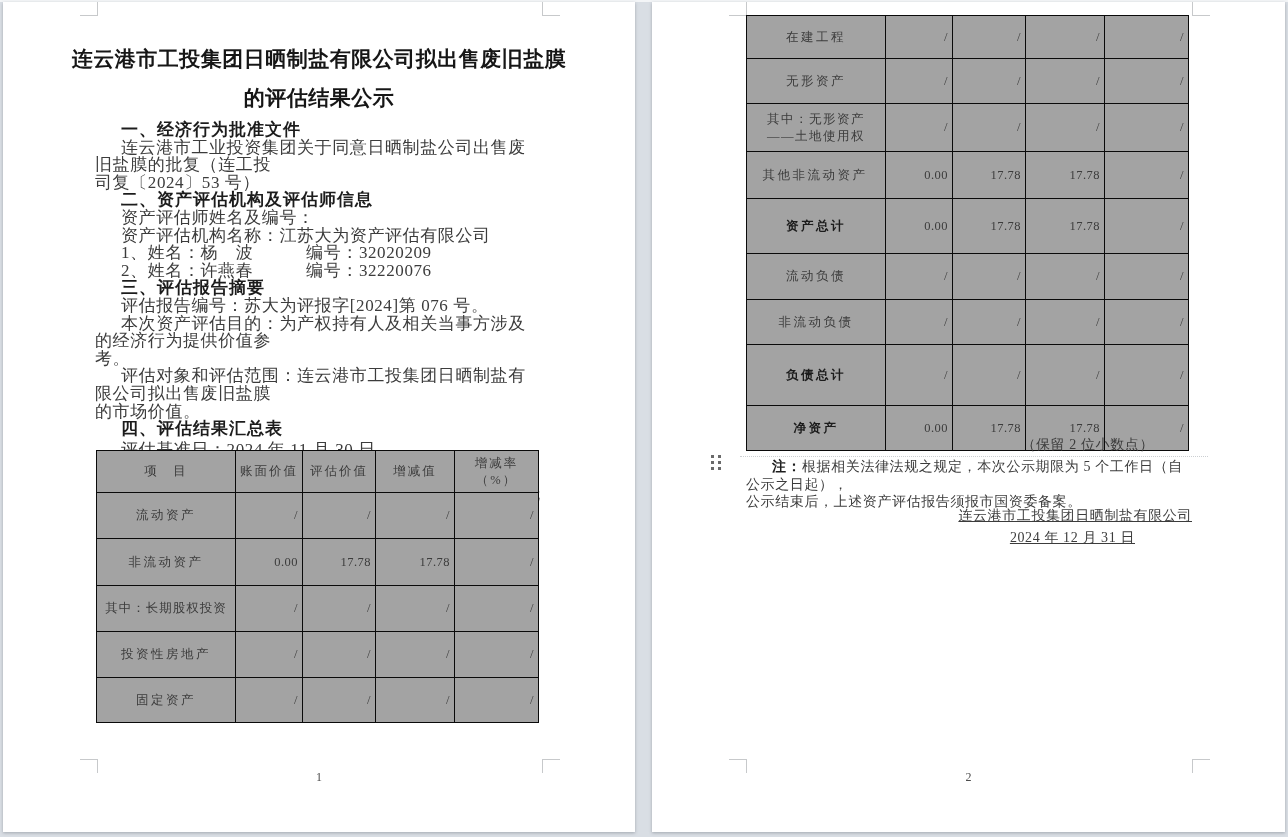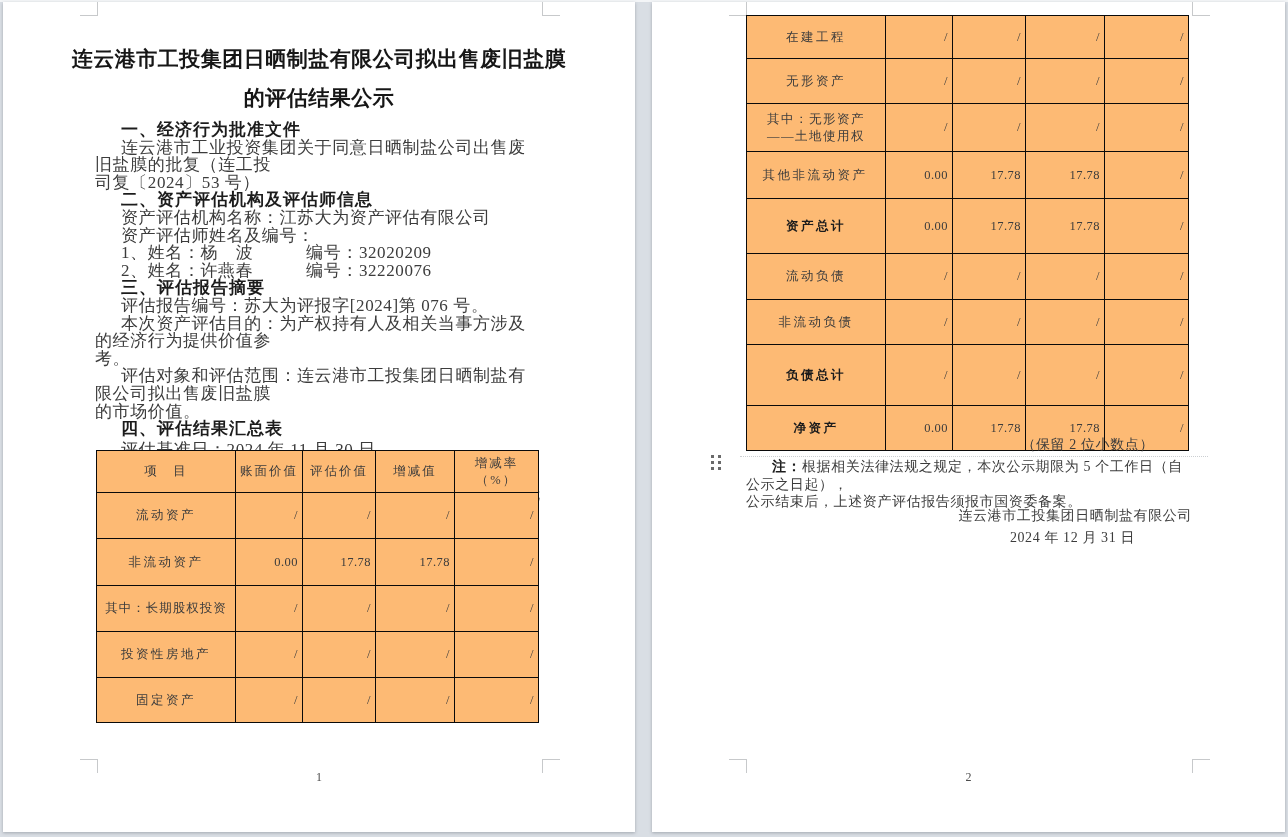--- a/index.html
+++ b/index.html
@@ -27,21 +27,21 @@
     position:absolute;top:38px;left:10px;right:10px;text-align:center;
     font-weight:bold;font-size:21px;line-height:39px;color:#161616;letter-spacing:0.5px;
   }
   .doc-text{position:absolute;left:92px;top:119px;width:446px;color:#3c3c3c;font-size:17px;letter-spacing:0.6px;}
   .ln{line-height:17.6px;white-space:pre-wrap;}
   .indent{text-indent:26px;}
   .hd{font-weight:bold;color:#1c1c1c;letter-spacing:1px;}
   .mt3{margin-top:3px;} .mt5{margin-top:5px;}
   .right{text-align:right;}
 
-  table.val-table{border-collapse:collapse;table-layout:fixed;position:absolute;background:#fdba74;}
+  table.val-table{border-collapse:collapse;table-layout:fixed;position:absolute;background:#a3a3a3;}
   #page1 table.val-table{left:93px;top:448px;width:442px;}
   #page2 table.val-table{left:94px;top:13px;width:442px;}
   .val-table td{border:1px solid #0a0a0a;padding:0;font-size:12.5px;color:#3c3c3c;vertical-align:middle;overflow:hidden;}
   .val-table .th{text-align:center;letter-spacing:2px;}
   .val-table .lbl{text-align:center;letter-spacing:2.5px;}
   .val-table .lbl-r{text-align:center;padding-right:2px;}
   .val-table .val{text-align:right;padding-right:4px;letter-spacing:0.5px;}
   .val-table tr.bold td.lbl{font-weight:bold;color:#1c1c1c;}
 
   .p2text{position:absolute;left:94px;width:446px;color:#3c3c3c;font-size:14px;letter-spacing:0.6px;}
@@ -66,22 +66,22 @@
   <div class="title">
     <div>连云港市工投集团日晒制盐有限公司拟出售废旧盐膜</div>
     <div>的评估结果公示</div>
   </div>
 
   <div class="doc-text">
     <div class="ln hd indent">一、经济行为批准文件</div>
     <div class="ln indent">连云港市工业投资集团关于同意日晒制盐公司出售废旧盐膜的批复（连工投</div>
     <div class="ln">司复〔2024〕53 号）</div>
     <div class="ln hd indent">二、资产评估机构及评估师信息</div>
+    <div class="ln indent">资产评估师姓名及编号：</div>
     <div class="ln indent">资产评估机构名称：江苏大为资产评估有限公司</div>
-    <div class="ln indent">资产评估师姓名及编号：</div>
     <div class="ln indent">1、姓名：杨　波　　　编号：32020209</div>
     <div class="ln indent">2、姓名：许燕春　　　编号：32220076</div>
     <div class="ln hd indent">三、评估报告摘要</div>
     <div class="ln indent">评估报告编号：苏大为评报字[2024]第 076 号。</div>
     <div class="ln indent">本次资产评估目的：为产权持有人及相关当事方涉及的经济行为提供价值参</div>
     <div class="ln">考。</div>
     <div class="ln indent">评估对象和评估范围：连云港市工投集团日晒制盐有限公司拟出售废旧盐膜</div>
     <div class="ln">的市场价值。</div>
     <div class="ln hd indent">四、评估结果汇总表</div>
     <div class="ln indent mt3">评估基准日：2024 年 11 月 30 日</div>
@@ -241,19 +241,19 @@
       <i></i>
   </div>
 
   <div class="p2text" style="top:434px;text-align:right;padding-right:38px;box-sizing:border-box;">（保留 2 位小数点）</div>
 
   <div class="p2text" style="top:456px;">
     <div class="ln indent"><span class="hd">注：</span><span>根据相关法律法规之规定，本次公示期限为 5 个工作日（自公示之日起），</span></div>
     <div class="ln">公示结束后，上述资产评估报告须报市国资委备案。</div>
   </div>
 
-  <div class="p2text" style="top:505px;">
+  <div class="p2text" style="top:505px;text-decoration:underline;">
     <div class="ln right">连云港市工投集团日晒制盐有限公司</div>
     <div class="ln right" style="padding-right:57px;margin-top:4px;">2024 年 12 月 31 日</div>
   </div>
 
   <div class="pagenum">2</div>
 </div>
 
 </body></html>

